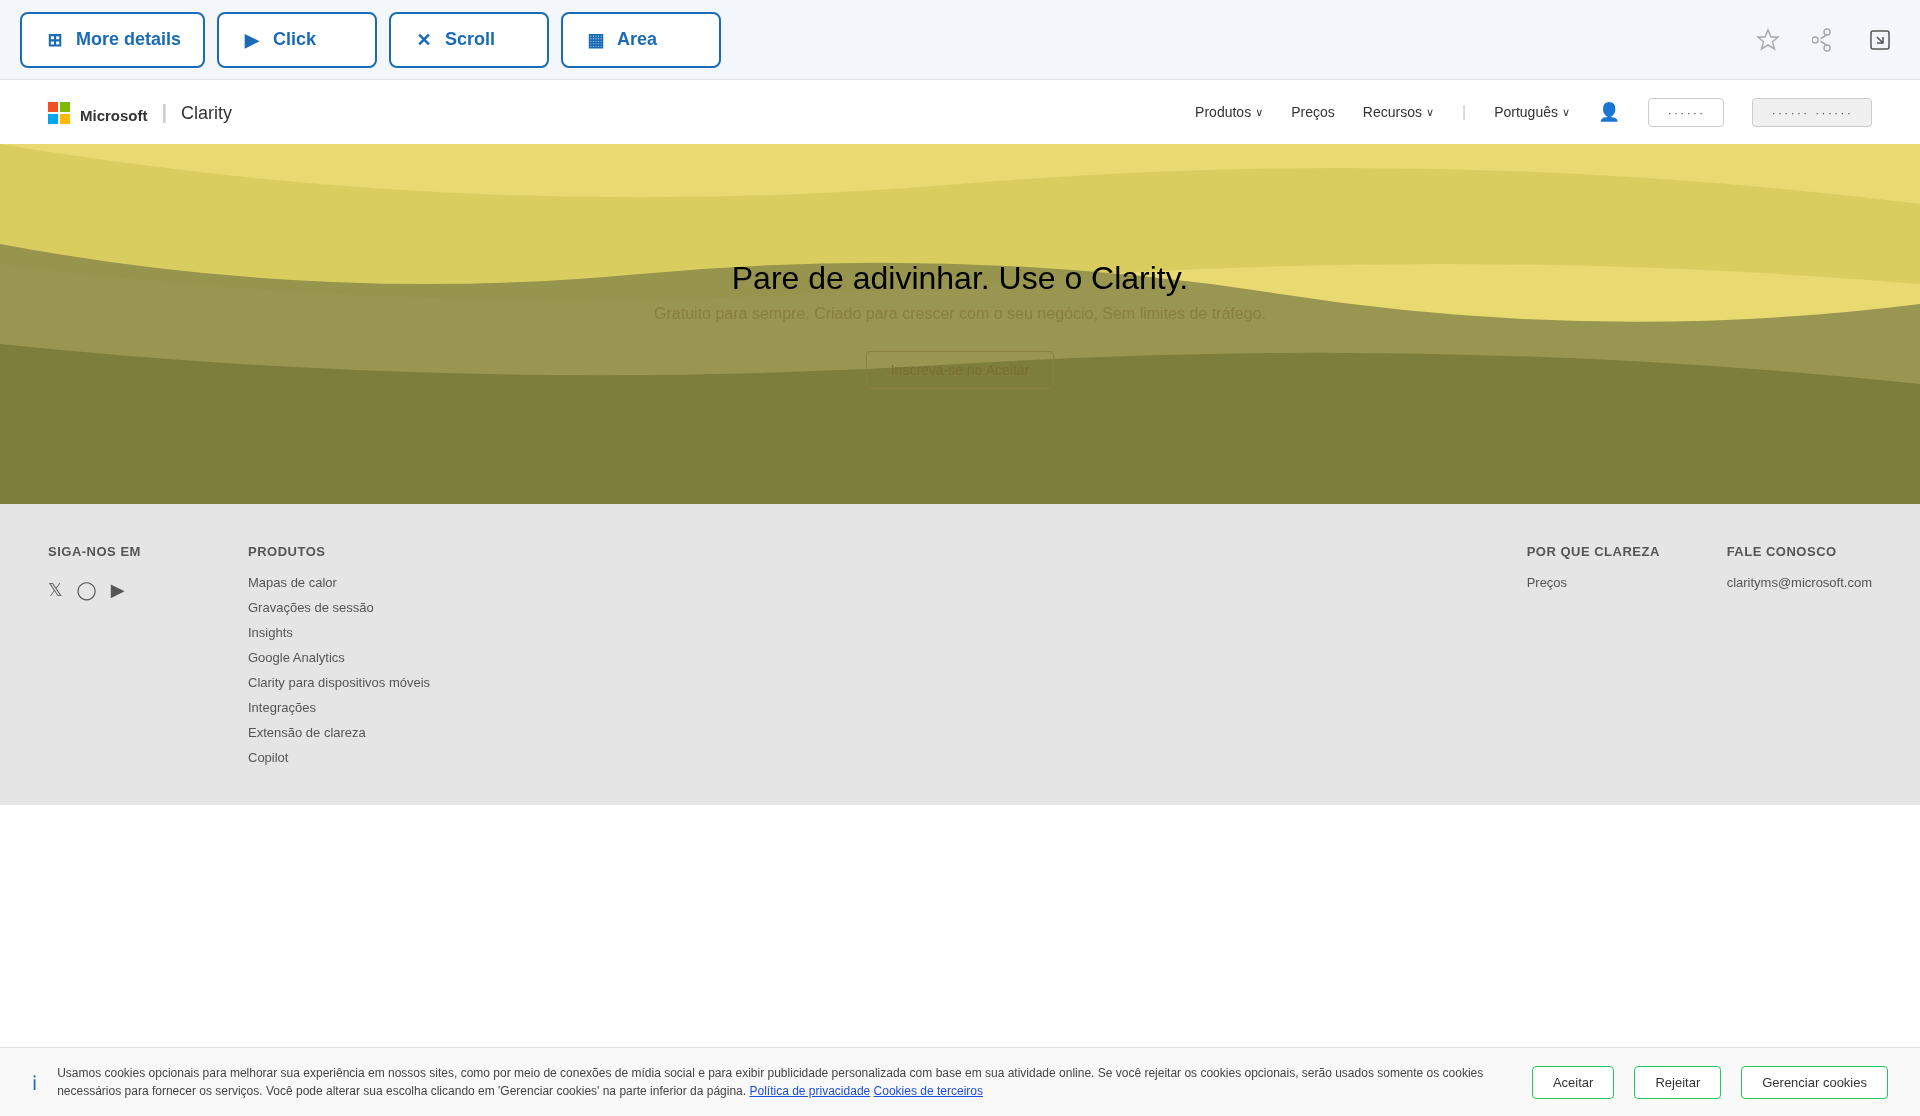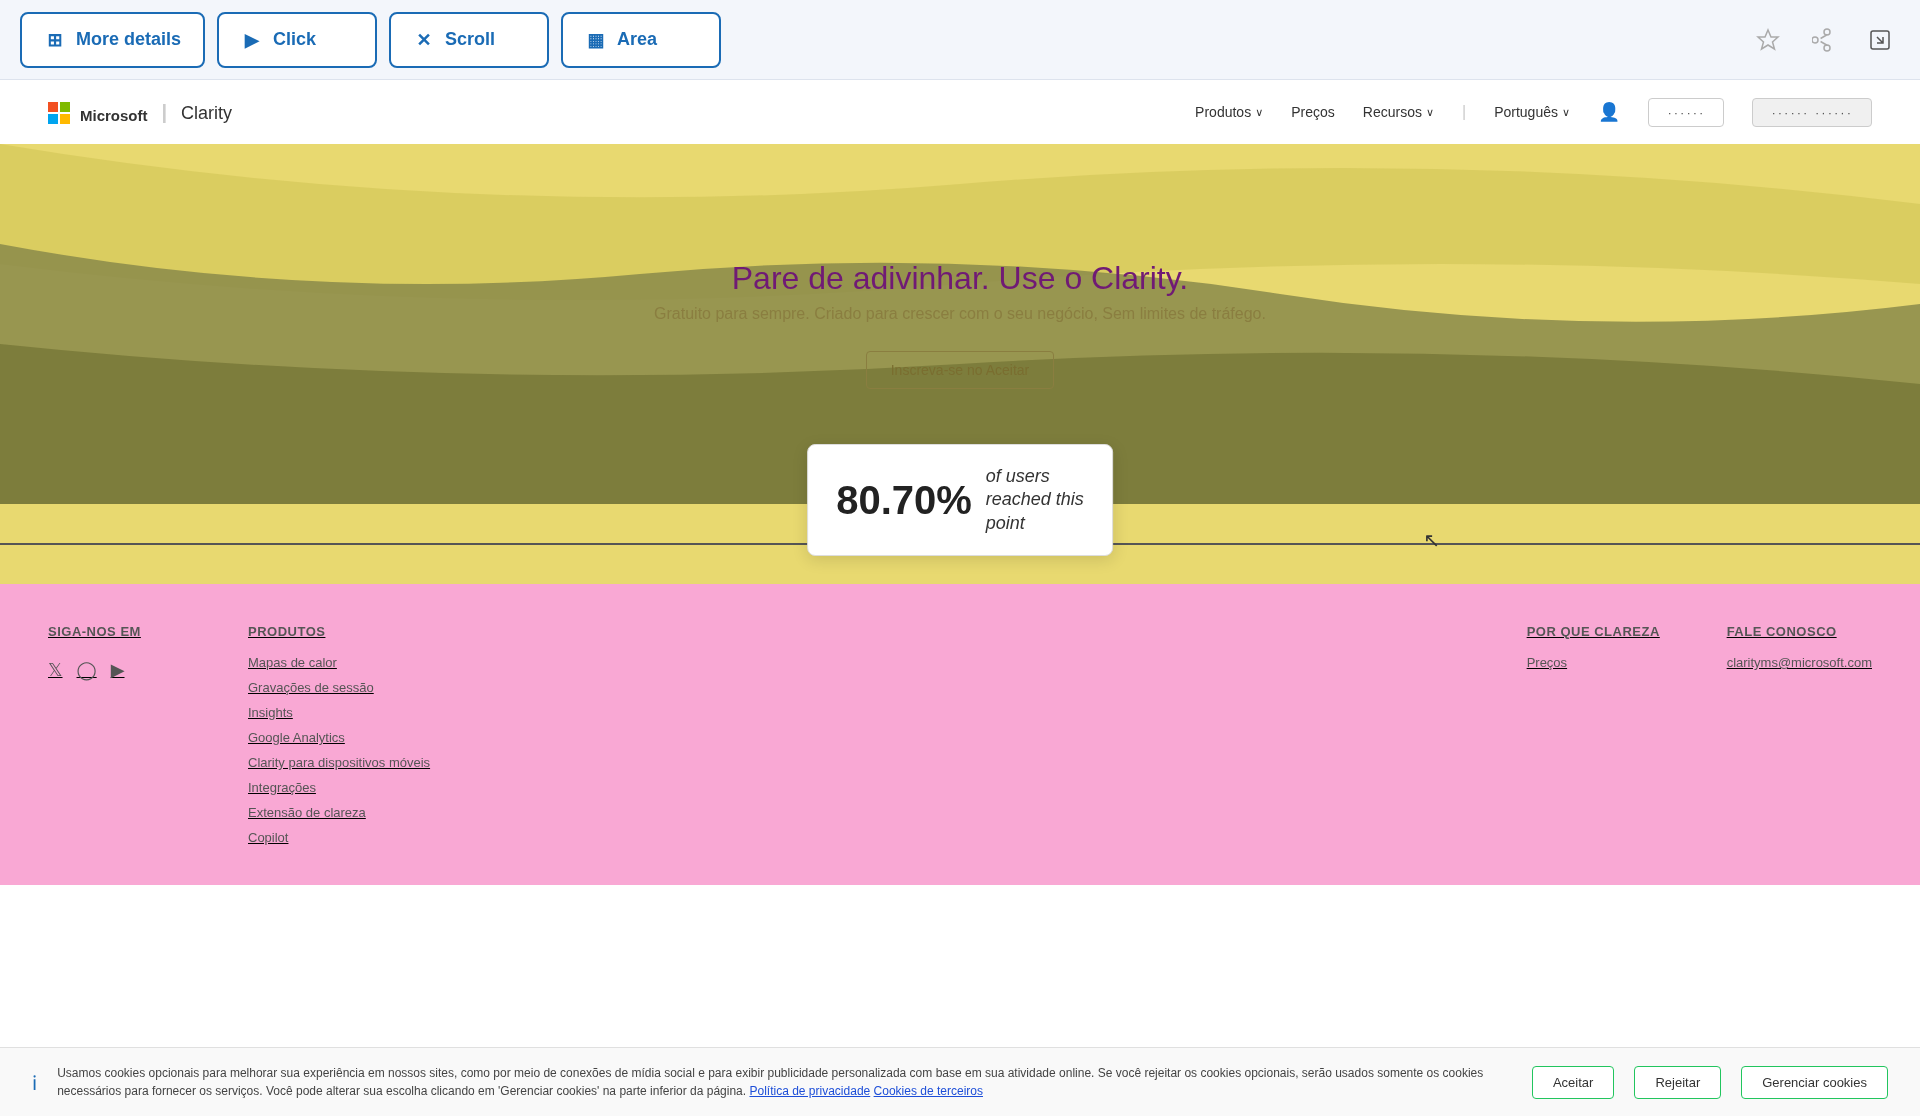--- a/index.html
+++ b/index.html
@@ -174,21 +174,21 @@
       width: 100%;
       height: 100%;
     }
     .hero-content {
       position: relative;
       z-index: 2;
       text-align: center;
     }
     .hero-title {
       font-size: 32px;
-      color: #701a75;
+      color: #000000;
       font-weight: 400;
       margin-bottom: 8px;
     }
     .hero-subtitle {
       font-size: 16px;
       color: #8a7e40;
       margin-bottom: 28px;
     }
     .hero-cta {
       padding: 10px 24px;
@@ -238,25 +238,24 @@
     .scroll-label {
       font-size: 18px;
       color: #333;
       font-style: italic;
       font-weight: 400;
       line-height: 1.3;
     }
 
     
     .footer {
-      background: #f9a8d4;
+      background: #e5e5e5;
       padding: 40px 48px;
       display: flex;
       gap: 60px;
-      text-decoration: underline;
     }
     .footer-col {
       display: flex;
       flex-direction: column;
       gap: 10px;
       min-width: 140px;
     }
     .footer-heading {
       font-size: 13px;
       font-weight: 700;
@@ -419,35 +418,20 @@
     </svg>
     <div class="hero-content">
       <h1 class="hero-title">Pare de adivinhar. Use o Clarity.</h1>
       <p class="hero-subtitle">Gratuito para sempre. Criado para crescer com o seu negócio, Sem limites de tráfego.</p>
       <button class="hero-cta">
         <span>Inscreva-se no Aceitar</span>
       </button>
     </div>
   </div>
 
-  <div class="scroll-indicator" style="position:relative; height:80px; background:#e8d970;">
-    <div class="scroll-line"></div>
-    <div class="scroll-popup">
-      <span class="scroll-pct">80.70%</span>
-      <span class="scroll-label">
-        <span>of users</span><br>
-        <span>reached this</span><br>
-        <span>point</span>
-      </span>
-    </div>
-
-    <div style="position:absolute;right:calc(25%);top:24px;font-size:20px;color:#333;">
-      ↖
-    </div>
-  </div>
 
   <div class="footer">
 
     <div class="footer-col">
       <span class="footer-heading">SIGA-NOS EM</span>
       <div class="footer-social">
         <span class="social-icon">𝕏</span>
         <span class="social-icon">◯</span>
         <span class="social-icon">▶</span>
       </div>

